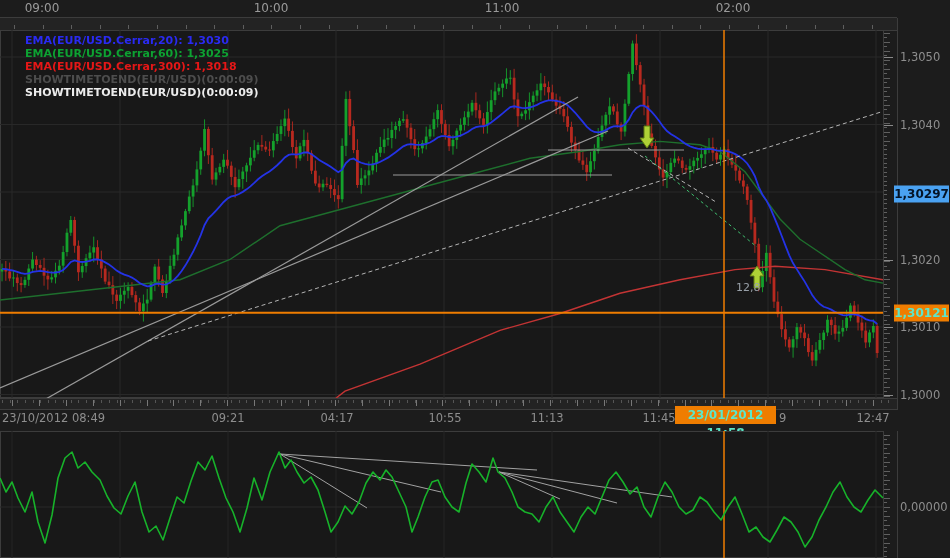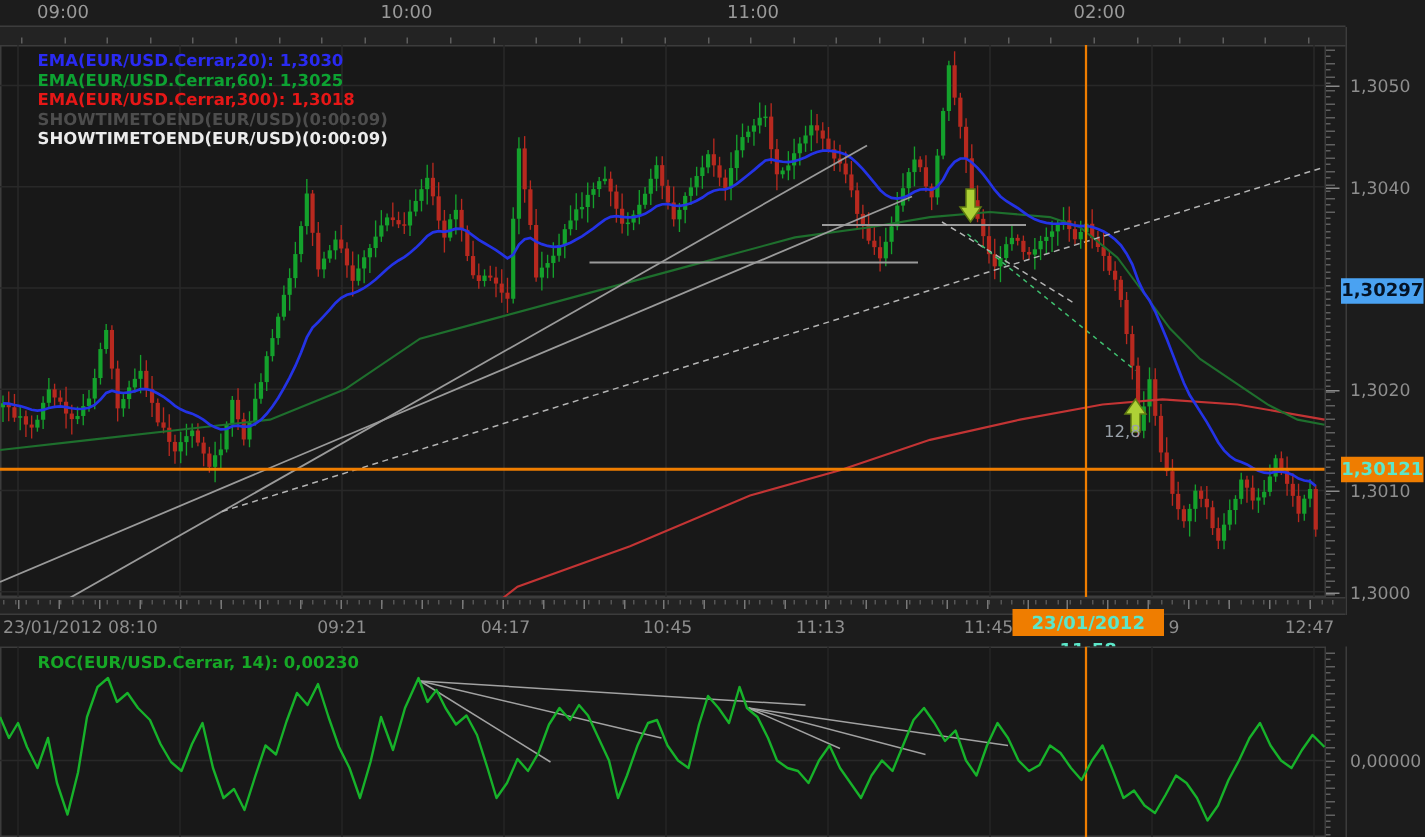--- a/index.html
+++ b/index.html
@@ -827,24 +827,24 @@
       <div class="tick" style="left: 684.5px; top: 1px; width: 1px; height: 6px; background: rgb(120, 120, 120);"></div>
       <div class="tick" style="left: 711.4px; top: 1px; width: 1px; height: 6px; background: rgb(120, 120, 120);"></div>
       <div class="tick" style="left: 738.3px; top: 1px; width: 1px; height: 6px; background: rgb(120, 120, 120);"></div>
       <div class="tick" style="left: 765.2px; top: 1px; width: 1px; height: 6px; background: rgb(120, 120, 120);"></div>
       <div class="tick" style="left: 792.1px; top: 1px; width: 1px; height: 6px; background: rgb(120, 120, 120);"></div>
       <div class="tick" style="left: 819px; top: 1px; width: 1px; height: 6px; background: rgb(120, 120, 120);"></div>
       <div class="tick" style="left: 845.9px; top: 1px; width: 1px; height: 6px; background: rgb(120, 120, 120);"></div>
       <div class="tick" style="left: 872.8px; top: 1px; width: 1px; height: 6px; background: rgb(120, 120, 120);"></div>
     </div>
   <div id="bottom-labels">
-      <div class="axis-label" style="left: 2px; top: 411px;">23/01/2012 08:10</div>
+      <div class="axis-label" style="left: 2px; top: 411px;">23/10/2012 08:49</div>
       <div class="axis-label bot-label" style="left: 228px;">09:21</div>
       <div class="axis-label bot-label" style="left: 337px;">04:17</div>
-      <div class="axis-label bot-label" style="left: 445px;">10:45</div>
+      <div class="axis-label bot-label" style="left: 445px;">10:55</div>
       <div class="axis-label bot-label" style="left: 547px;">11:13</div>
       <div class="axis-label bot-label" style="left: 659px;">11:45</div>
       <div class="axis-label bot-label" style="left: 873px;">12:47</div>
       <div class="axis-label" style="left: 779px; top: 411px;">9</div>
     </div>
   <div class="time-tag" id="time-tag" style="left: 675px; top: 406px; width: 101px; background: rgb(239, 125, 0); color: rgb(92, 230, 201); font-weight: bold;">23/01/2012 11:58</div>
 
   <div class="pane" style="left:0;top:431px;width:884px;height:127px;"></div>
   <svg id="roc-svg" width="884" height="127" style="left:0;top:431px;">
       <line x1="12" y1="0" x2="12" y2="127" stroke="#242424" stroke-width="1"></line>
@@ -859,21 +859,20 @@
       <line x1="0" y1="76" x2="883" y2="76" stroke="#282828" stroke-width="1"></line>
       <line x1="724" y1="0" x2="724" y2="127" stroke="#ef7d00" stroke-width="1.5"></line>
       <line x1="280" y1="23" x2="537" y2="39" stroke="#a2a2a2" stroke-width="1"></line>
       <line x1="280" y1="23" x2="441" y2="61" stroke="#a2a2a2" stroke-width="1"></line>
       <line x1="280" y1="23" x2="367" y2="77" stroke="#a2a2a2" stroke-width="1"></line>
       <line x1="499" y1="41" x2="672" y2="66" stroke="#a2a2a2" stroke-width="1"></line>
       <line x1="499" y1="41" x2="617" y2="72" stroke="#a2a2a2" stroke-width="1"></line>
       <line x1="499" y1="41" x2="560" y2="68" stroke="#a2a2a2" stroke-width="1"></line>
       <path d="M0 47 L6 61 L12 51 L18 67 L25 81 L32 61 L38 91 L45 112 L52 84 L58 47 L65 27 L72 21 L78 37 L85 31 L92 41 L100 49 L107 65 L114 77 L121 83 L128 65 L135 51 L142 81 L149 101 L156 95 L163 109 L170 87 L177 66 L184 72 L191 50 L198 31 L205 39 L212 25 L219 47 L226 67 L233 81 L240 101 L247 77 L254 47 L262 69 L270 41 L279 21 L285 37 L291 29 L297 41 L304 52 L311 46 L318 59 L325 81 L331 101 L338 91 L345 75 L352 83 L359 71 L366 52 L373 41 L380 49 L386 39 L392 46 L399 61 L406 76 L412 101 L418 86 L425 66 L432 51 L438 49 L445 66 L452 76 L459 81 L466 52 L472 33 L479 41 L486 51 L493 27 L498 41 L505 47 L512 61 L518 76 L525 81 L532 83 L539 91 L546 76 L553 66 L560 81 L567 91 L574 101 L581 86 L588 76 L595 83 L602 66 L609 49 L616 41 L623 51 L630 63 L637 56 L644 76 L651 86 L658 66 L665 51 L672 61 L679 76 L686 83 L693 79 L700 66 L707 71 L714 81 L721 89 L728 76 L735 66 L742 83 L749 101 L756 96 L763 106 L770 111 L777 99 L784 86 L791 91 L798 101 L805 116 L812 106 L819 89 L826 76 L833 61 L840 51 L847 66 L854 76 L861 81 L868 69 L875 59 L883 67" fill="none" stroke="#17b22a" stroke-width="1.6" stroke-linejoin="round"></path>
     </svg>
-  <div class="legend-line" style="top: 435px; color: rgb(22, 168, 38);">ROC(EUR/USD.Cerrar, 14): 0,00230</div>
   <div id="roc-right-ruler">
       <div class="tick" style="left: 884px; top: 435px; width: 6px; height: 1px; background: rgb(96, 96, 96);"></div>
       <div class="tick" style="left: 884px; top: 439.48px; width: 3px; height: 1px; background: rgb(96, 96, 96);"></div>
       <div class="tick" style="left: 884px; top: 443.96px; width: 6px; height: 1px; background: rgb(96, 96, 96);"></div>
       <div class="tick" style="left: 884px; top: 448.44px; width: 3px; height: 1px; background: rgb(96, 96, 96);"></div>
       <div class="tick" style="left: 884px; top: 452.92px; width: 6px; height: 1px; background: rgb(96, 96, 96);"></div>
       <div class="tick" style="left: 884px; top: 457.4px; width: 3px; height: 1px; background: rgb(96, 96, 96);"></div>
       <div class="tick" style="left: 884px; top: 461.88px; width: 6px; height: 1px; background: rgb(96, 96, 96);"></div>
       <div class="tick" style="left: 884px; top: 466.36px; width: 3px; height: 1px; background: rgb(96, 96, 96);"></div>
       <div class="tick" style="left: 884px; top: 470.84px; width: 6px; height: 1px; background: rgb(96, 96, 96);"></div>

